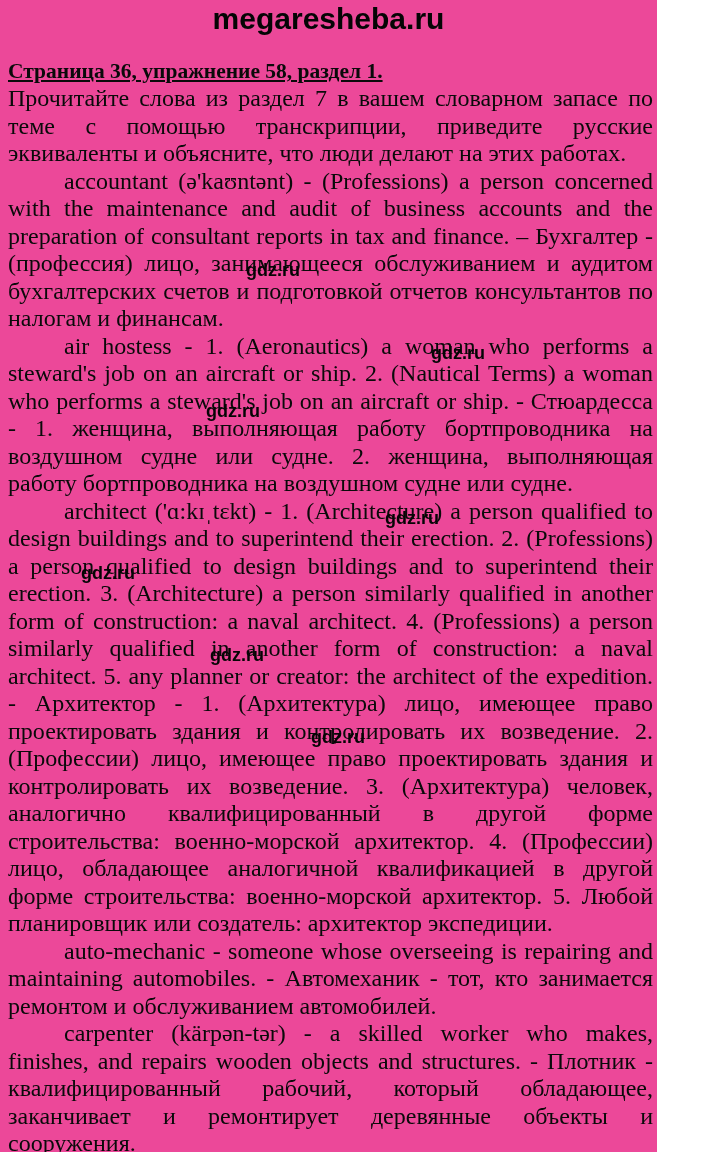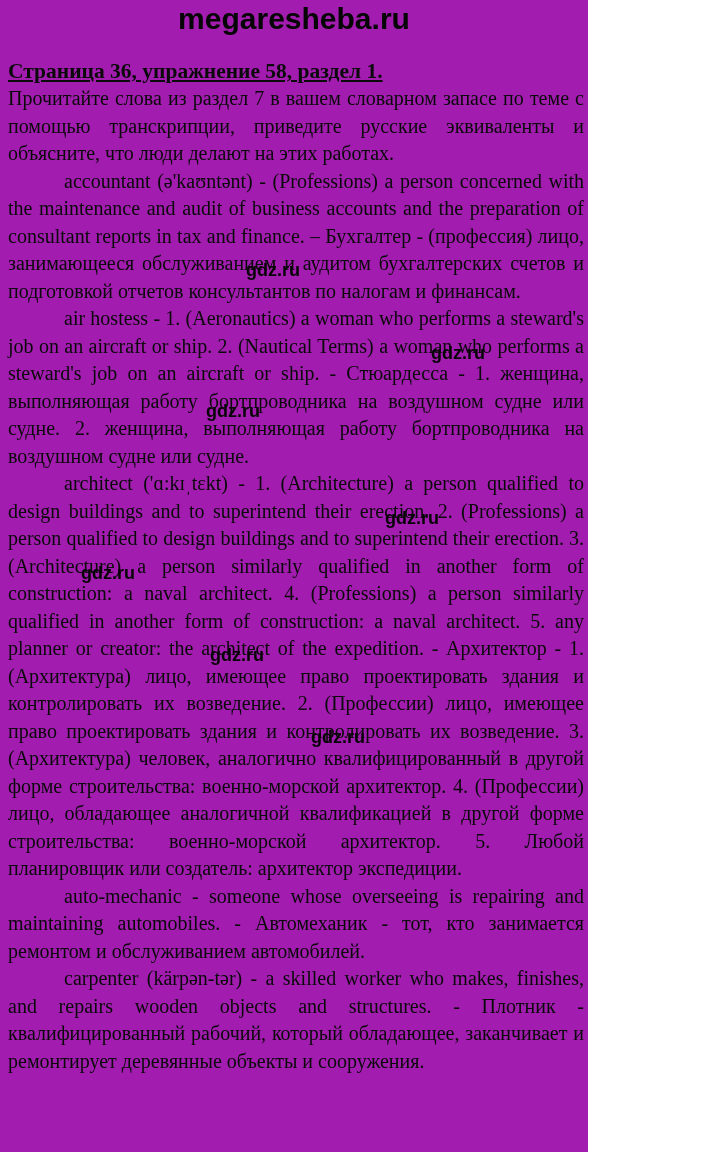--- a/index.html
+++ b/index.html
@@ -2,23 +2,23 @@
 <html><head>
 <meta charset="utf-8">
 <style>
   html, body {
     margin: 0;
     padding: 0;
     background: #ffffff;
   }
   .page {
     position: relative;
-    width: 588px;
+    width: 657px;
     height: 1152px;
-    background: #a21caf;
+    background: #ec4899;
     color: #0a0a0a;
     font-family: "Liberation Serif", "DejaVu Serif", serif;
     overflow: hidden;
   }
   .brand {
     font-family: "Liberation Sans", "DejaVu Sans", sans-serif;
     font-weight: bold;
     font-size: 30px;
     text-align: center;
     color: #050505;
@@ -34,21 +34,21 @@
   }
   .exercise-title {
     margin: 21px 10px 0 8px;
     font-size: 21.5px;
     line-height: 28px;
     font-weight: bold;
     text-decoration: underline;
   }
   .para {
     margin: 0 4px 0 8px;
-    font-size: 20px;
+    font-size: 24px;
     line-height: 27.5px;
     text-align: justify;
   }
   .para.entry {
     text-indent: 56px;
   }
   .gdz-mark {
     position: absolute;
     font-family: "Liberation Sans", "DejaVu Sans", sans-serif;
     font-weight: bold;

